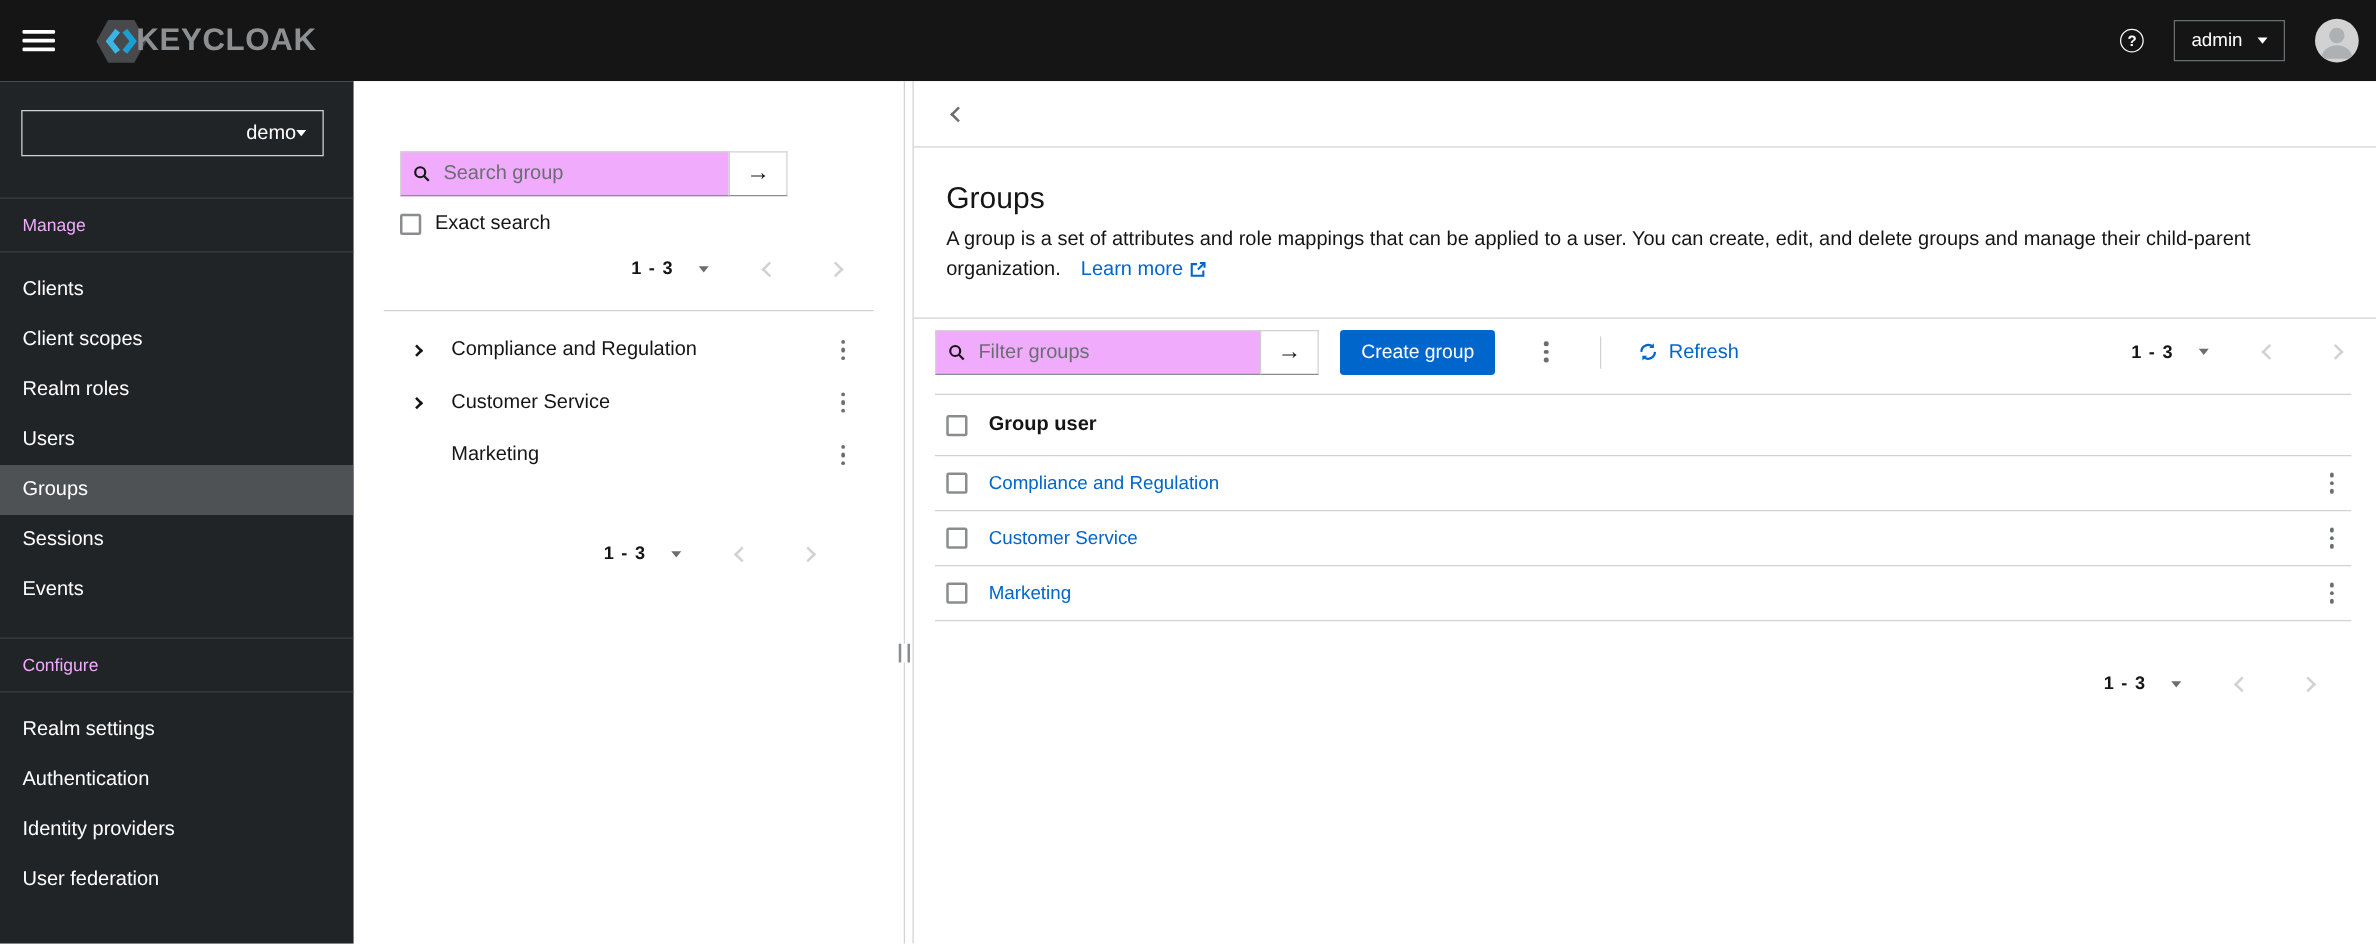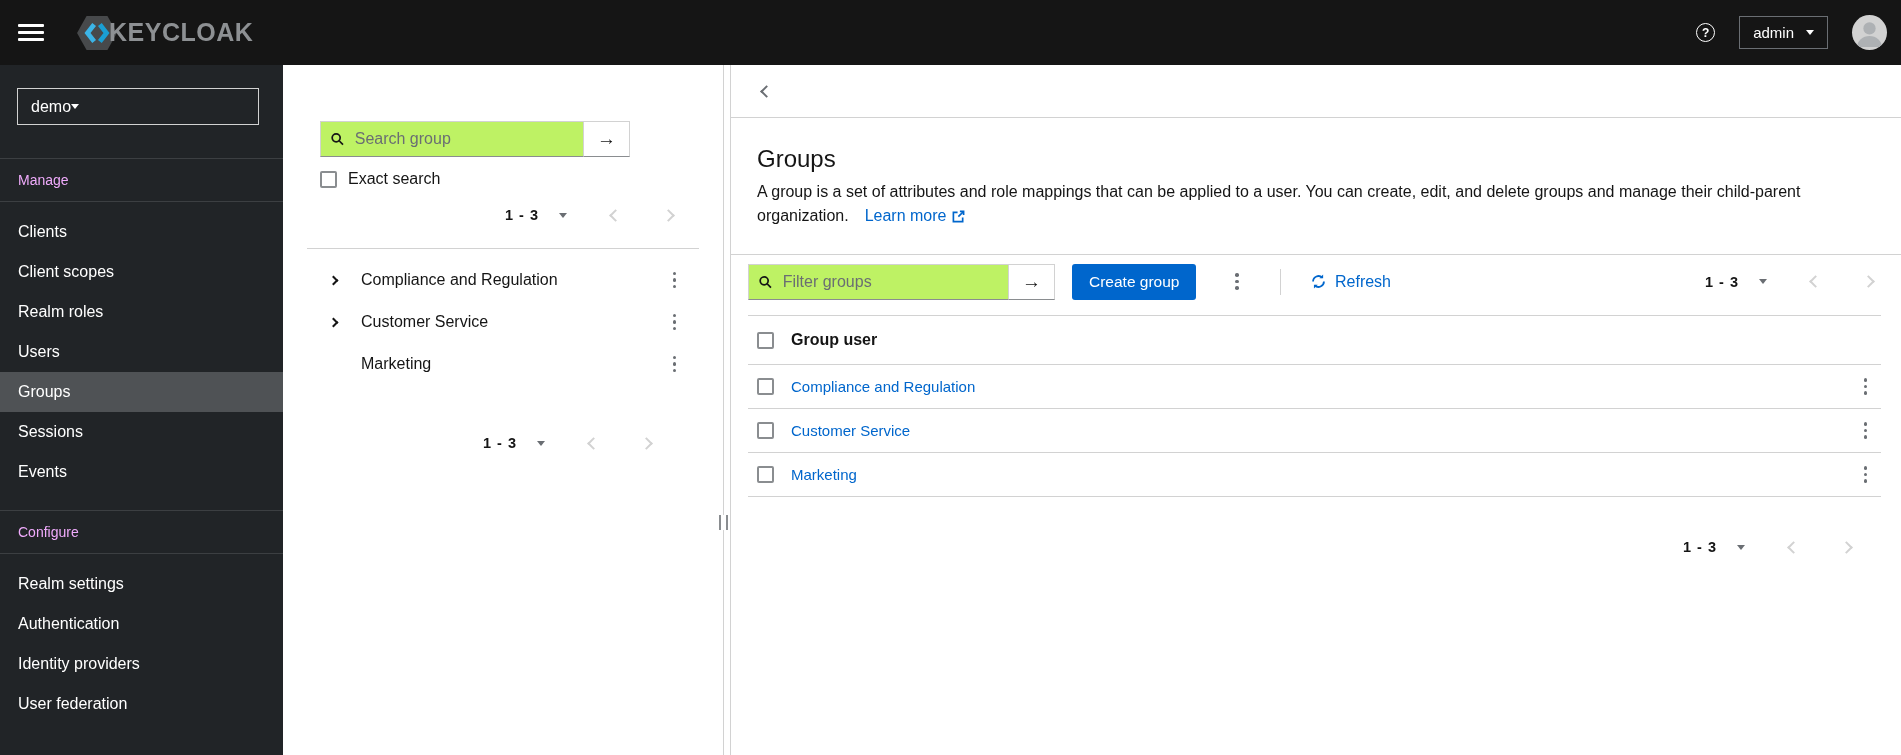--- a/index.html
+++ b/index.html
@@ -25,34 +25,34 @@
   .caret { width:0; height:0; border-left:4.5px solid transparent; border-right:4.5px solid transparent;
     border-top:5px solid currentColor; display:inline-block; }
   .avatar { width:35px; height:35px; border-radius:50%; background:#d2d2d2; overflow:hidden; cursor:pointer; }
 
   
   .layout { display:flex; height:690px; }
 
   
   .sidebar { width:283px; flex-shrink:0; background:#212427; padding-top:23px; }
   .realm-select { margin-left:17px; width:242px; height:37px; border:1px solid #d2d2d2; color:#fff;
-    display:flex; align-items:center; justify-content:flex-start; padding:0 13px; font-size:16px; cursor:pointer; }
+    display:flex; align-items:center; justify-content:flex-end; padding:0 13px; font-size:16px; cursor:pointer; }
   .nav-section-1 { margin-top:33px; }
   .nav-section-2 { margin-top:18px; }
   .nav-title { border-top:1px solid #3c3f42; border-bottom:1px solid #3c3f42; color:#f0abfc;
     font-size:14px; padding:13px 18px; }
   .nav-list { list-style:none; margin:10px 0 0; padding:0; }
   .nav-item { height:40px; line-height:40px; padding-left:18px; color:#fff; font-size:16px; cursor:pointer; }
   .nav-item.selected { background:#4f5255; }
 
   
   .tree-panel { width:441px; flex-shrink:0; background:#fff; border-right:1px solid #d2d2d2;
     padding-top:56px; position:relative; }
   .search-row { display:flex; margin-left:37px; width:310px; height:36px; }
-  .search-box { flex:1; display:flex; align-items:center; gap:9px; background:#bef264; padding:0 10px;
+  .search-box { flex:1; display:flex; align-items:center; gap:9px; background:#f0abfc; padding:0 10px;
     border:1px solid #d2d2d2; border-bottom-color:#8a8d90; }
   .search-box input { border:none; outline:none; width:100%; font-size:16px; font-family:inherit; color:#151515; background:transparent; }
   ::placeholder { color:#6a6e73; opacity:1; }
   .submit-btn { width:47px; background:#fff; border:1px solid #d2d2d2; border-bottom-color:#8a8d90;
     margin-left:-1px; font-size:19px; color:#151515; display:flex; align-items:center; justify-content:center;
     cursor:pointer; font-family:inherit; }
   .exact-row { display:flex; align-items:center; gap:11px; margin:13px 0 0 37px; font-size:16px; }
   .cb { width:17px; height:17px; border:2px solid #8a8d90; border-radius:2px; background:#fff; cursor:pointer; flex-shrink:0; }
 
   

